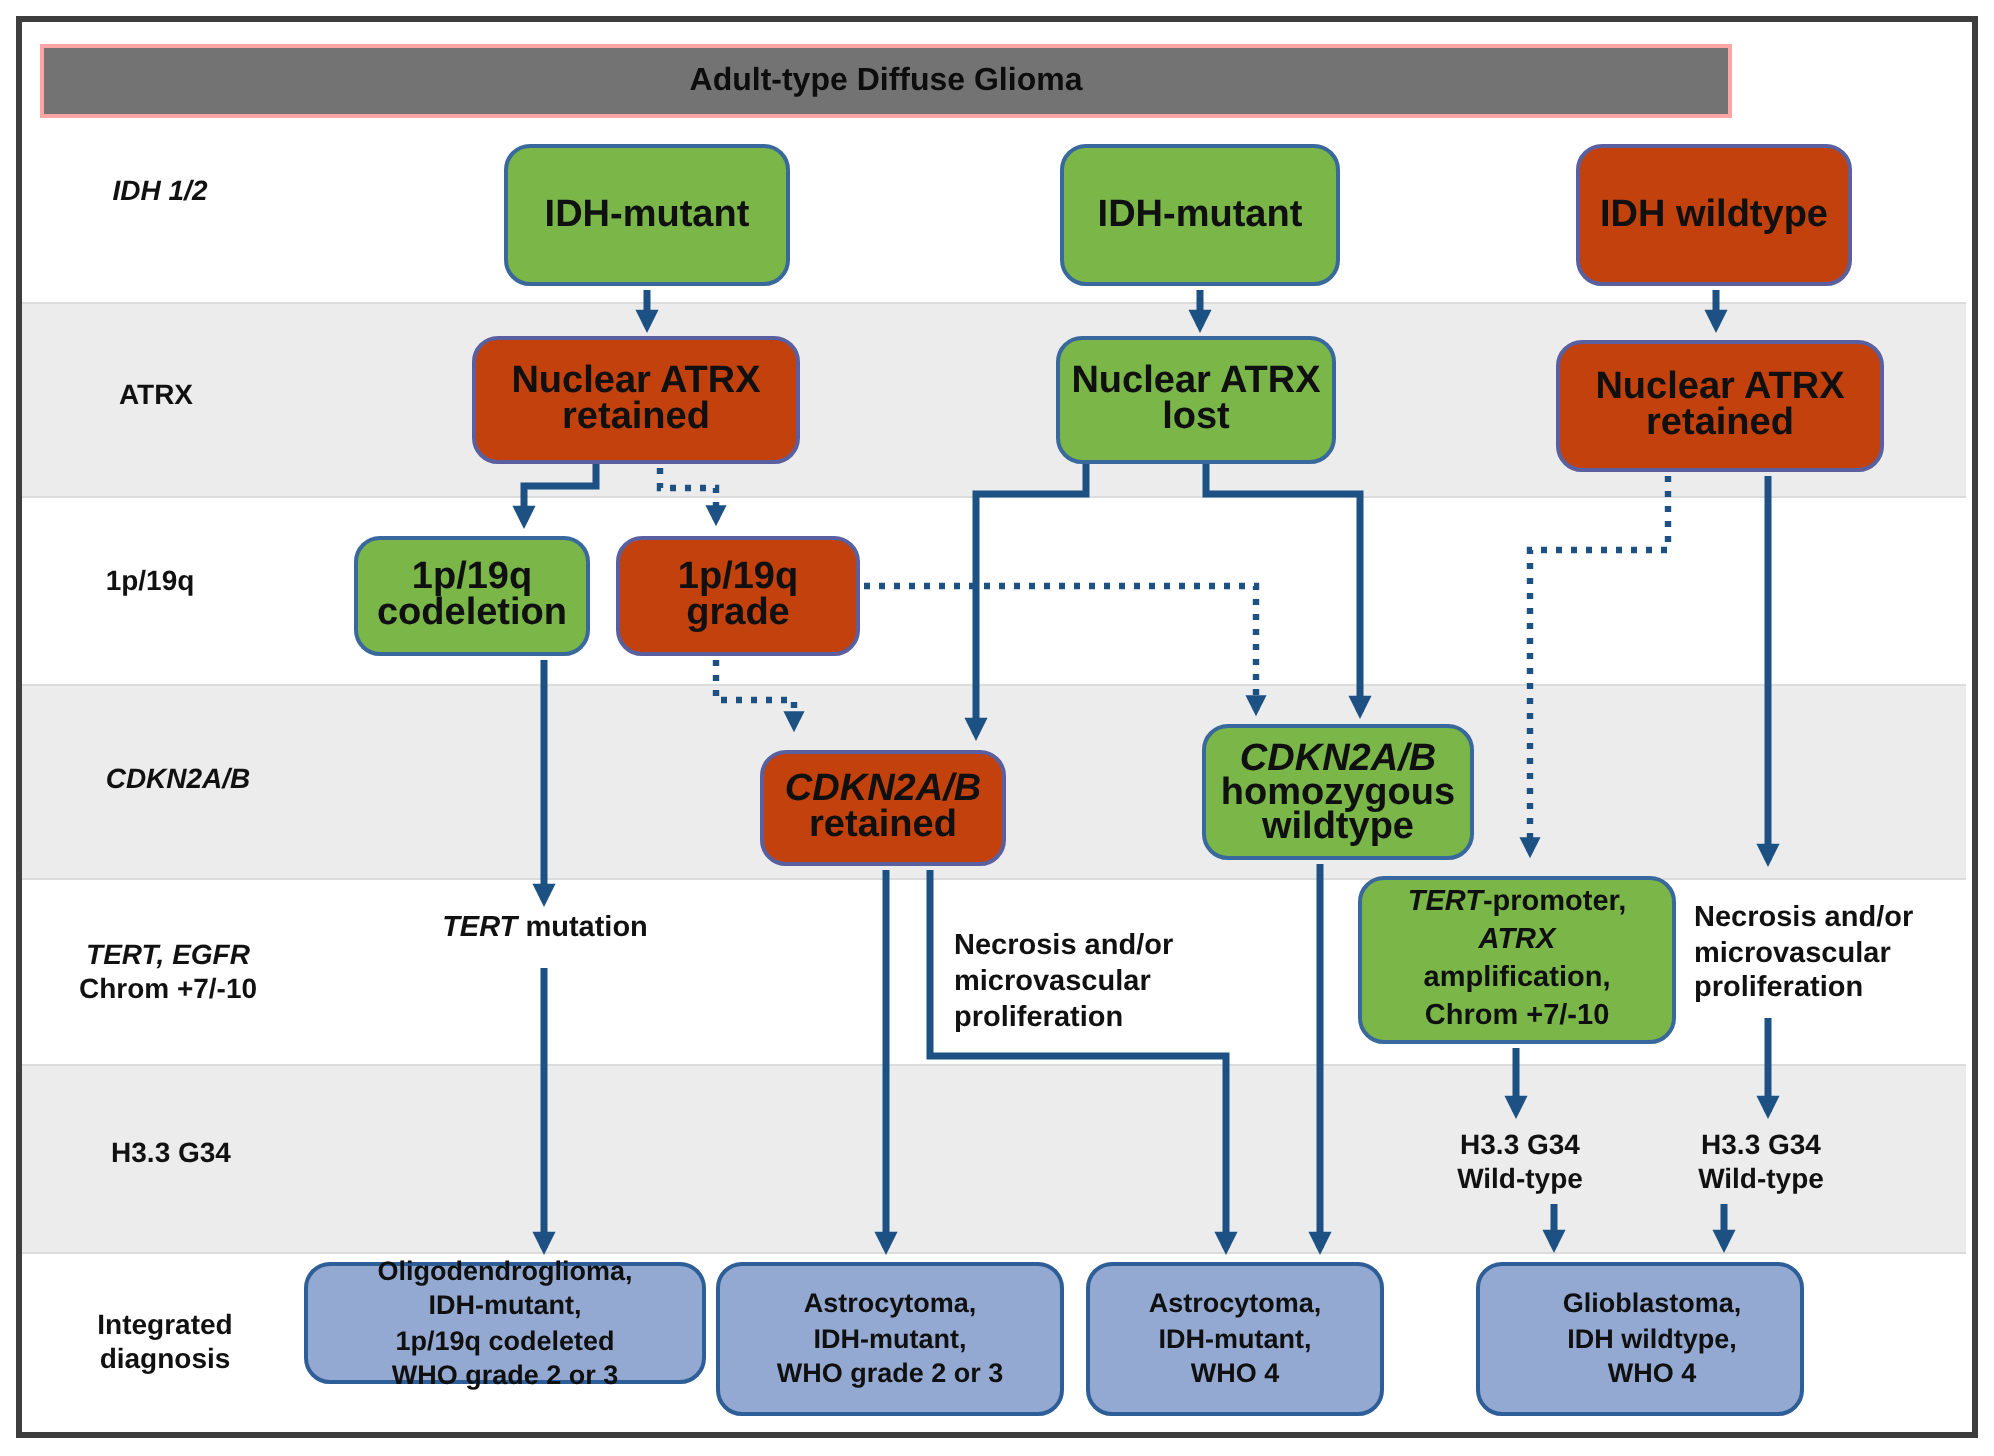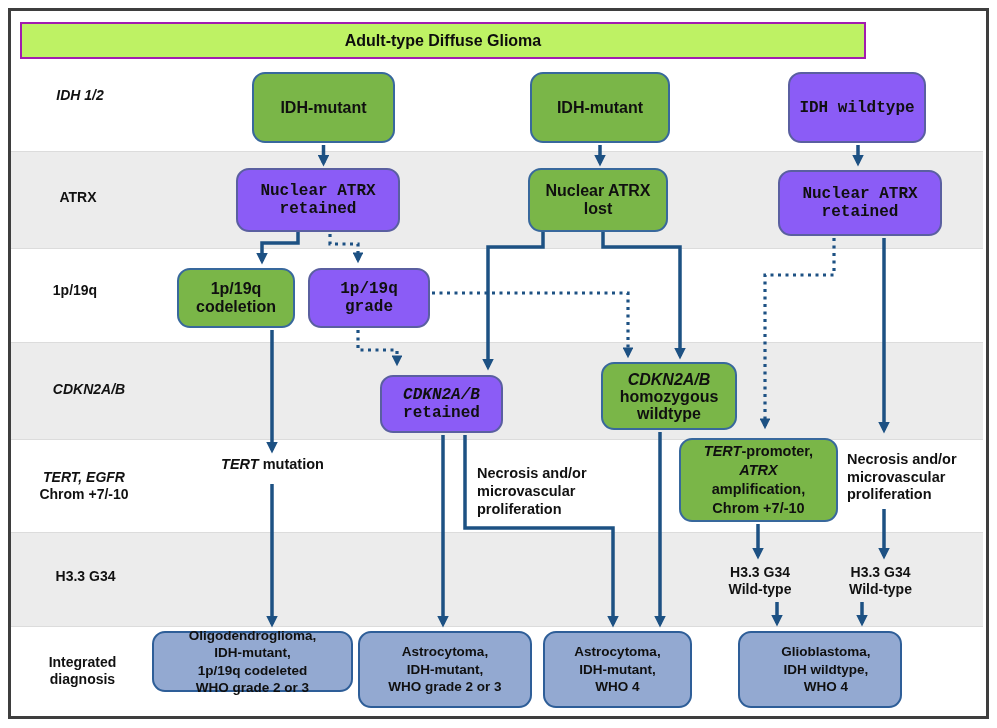--- a/index.html
+++ b/index.html
@@ -3,31 +3,31 @@
 <meta charset="utf-8">
 <style>
   html,body{margin:0;padding:0;background:#ffffff;}
   .page{position:relative;width:997px;height:728px;background:#ffffff;overflow:hidden;
         font-family:"Liberation Sans",sans-serif;color:#111;}
   .frame{position:absolute;left:8px;top:8px;width:975px;height:705px;border:3px solid #3e3e3e;}
   .band{position:absolute;left:11px;width:972px;background:#ececec;border-top:1px solid #dcdcdc;border-bottom:1px solid #dcdcdc;}
   .band.atrx{top:151px;height:96px;}
   .band.cdkn{top:342px;height:96px;}
   .band.h33{top:532px;height:93px;}
-  .headerbar{position:absolute;left:20px;top:22px;width:846px;height:37px;background:#bef264;
-             border:2px solid #a21caf;box-sizing:border-box;display:flex;align-items:center;justify-content:center;
+  .headerbar{position:absolute;left:20px;top:22px;width:846px;height:37px;background:#737373;
+             border:2px solid #fca5a5;box-sizing:border-box;display:flex;align-items:center;justify-content:center;
              font-weight:bold;font-size:16px;color:#0d0d0d;}
   .rowlabel{position:absolute;font-weight:bold;font-size:14px;text-align:center;line-height:17px;}
   .italic{font-style:italic;}
   svg.wires{position:absolute;left:0;top:0;pointer-events:none;}
   .box{position:absolute;box-sizing:border-box;border-radius:13px;border:2.5px solid;
        display:flex;flex-direction:column;justify-content:center;text-align:center;
-       font-weight:bold;font-size:16px;line-height:18px;color:#101010;}
+       font-weight:bold;font-size:19px;line-height:18px;color:#101010;}
   .green{background:#7ab648;border-color:#38689c;}
-  .red{background:#8b5cf6;border-color:#5a5fa0;font-family:Liberation Mono, monospace;}
+  .red{background:#c2410c;border-color:#5a5fa0;}
   .blue{background:#93a9d1;border-color:#2e5e98;font-size:13.5px;line-height:17.5px;}
   .ann{position:absolute;font-weight:bold;font-size:14.5px;line-height:18px;}
   .ann.center{text-align:center;}
   .small-lh{line-height:16.5px;font-size:14px;}
 </style>
 </head>
 <body>
 
 <div class="page">
   <div class="frame"></div>

